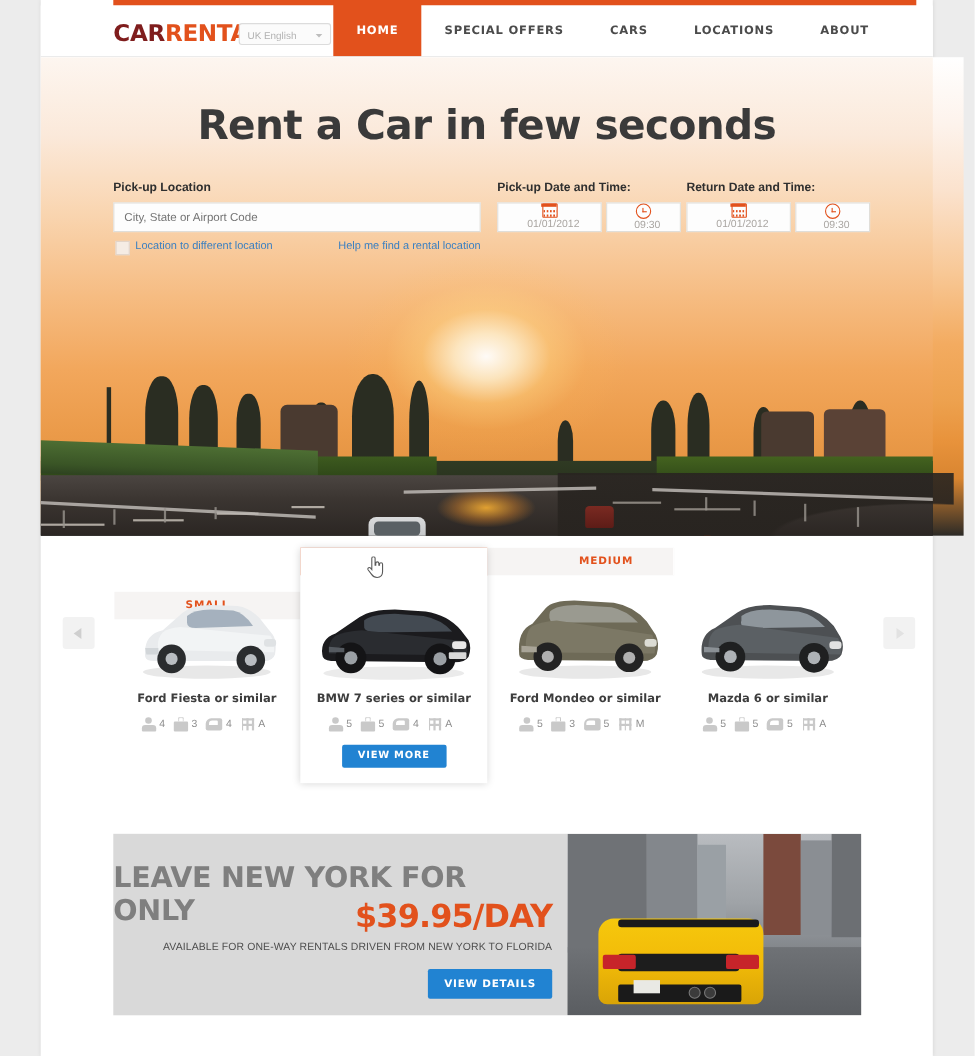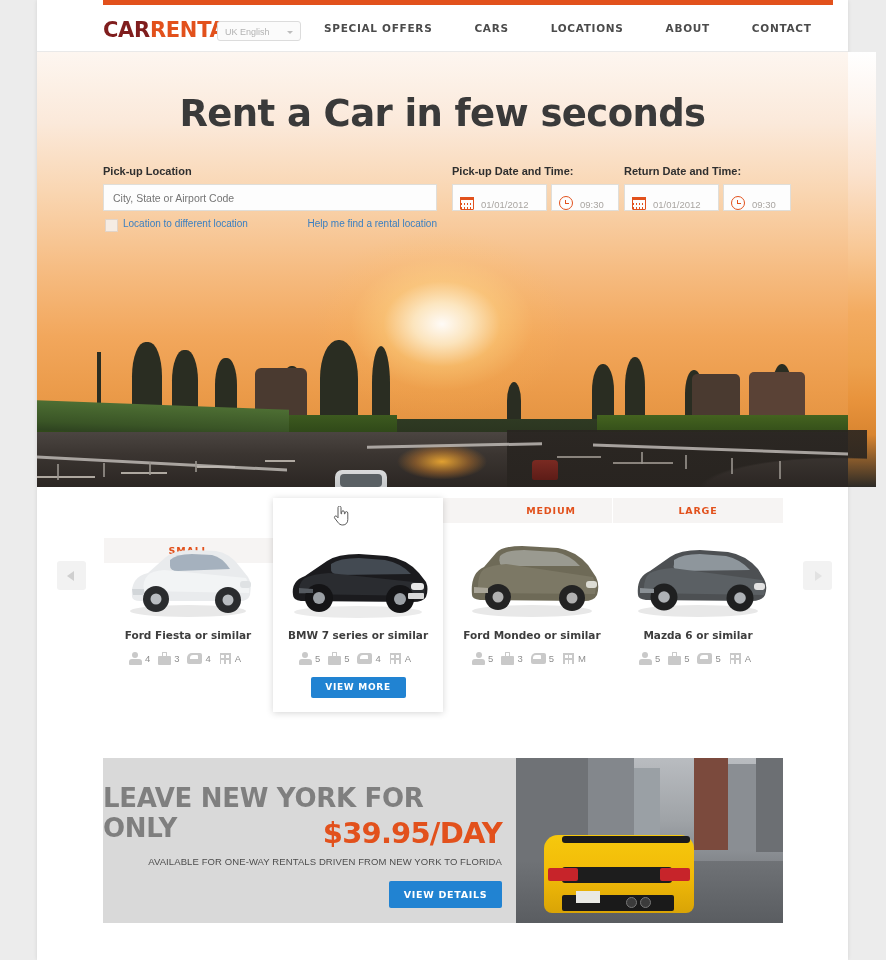--- a/index.html
+++ b/index.html
@@ -253,22 +253,23 @@
   .date-group { position: absolute; top: 0; }
   .dg-pickup { left: 349px; }
   .dg-return { left: 521px; }
   .box-row { display: flex; }
   .date-box, .time-box {
     height: 27px;
     border: 1px solid #e0ded9;
     background: #fdfdfd;
     box-sizing: border-box;
     display: flex;
-    align-items: flex-end;
+    align-items: center;
     padding: 0 7px;
+    flex-direction: column;
   }
   .date-box { width: 95px; }
   .time-box { width: 68px; margin-left: 4px; }
   .dval { font-size: 9.5px; color: #a9a5a1; margin-left: 7px; }
 
   .cal-icon { width: 14px; height: 13px; position: relative; }
   .cal-icon i {
     position:absolute; left:0; top:0; width:14px; height:13px;
     border:1.5px solid #e2511c; box-sizing:border-box; border-radius:1px;
     background:
@@ -528,20 +529,21 @@
     <div class="logo">
       <span class="car">CAR</span><span class="rental">RENTAL</span>
     </div>
 
     <div class="lang-select">
       <span>UK English</span>
       <span class="lang-caret"></span>
     </div>
 
     <div class="nav">
+      <div class="nav-item active">HOME</div>
       <div class="nav-item">SPECIAL OFFERS</div>
       <div class="nav-item">CARS</div>
       <div class="nav-item">LOCATIONS</div>
       <div class="nav-item">ABOUT</div>
       <div class="nav-item">CONTACT</div>
     </div>
   </div>
 
   <div class="hero">
     <div class="hero-sky"></div>
@@ -652,21 +654,20 @@
       <i></i>
     </div>
     <div class="car-arrow right">
       <i></i>
     </div>
 
     <div class="tabs">
       <div class="tab" style="left:1px;width:170px;margin-top:40px;">SMALL</div>
       <div class="tab active" style="left:170px;width:170px;">PREMIUM</div>
       <div class="tab" style="left:340px;width:170px;padding-left:47px;">MEDIUM</div>
-      <div class="tab" style="left:510px;width:170px;border-right:none;">LARGE</div>
     </div>
 
     <div class="cards">
 
       <div class="card" style="left:0px;">
         <div class="card-img">
           <svg width="140" height="88" viewBox="0 0 140 88" style="margin:0 auto;display:block;">
             <ellipse cx="70" cy="78" rx="58" ry="6" fill="#e8e8e8"></ellipse>
             <path d="M14 64 Q12 44 30 40 L48 24 Q56 17 74 17 L98 18 Q112 20 122 34 L130 44 Q134 50 132 62 Q130 68 122 68 L22 68 Q15 68 14 64 Z" fill="#e9ebed"></path>
             <path d="M52 27 Q58 21 74 21 L94 22 Q104 24 112 36 L60 38 Q52 38 52 33 Z" fill="#99a7b5" opacity=".85"></path>

